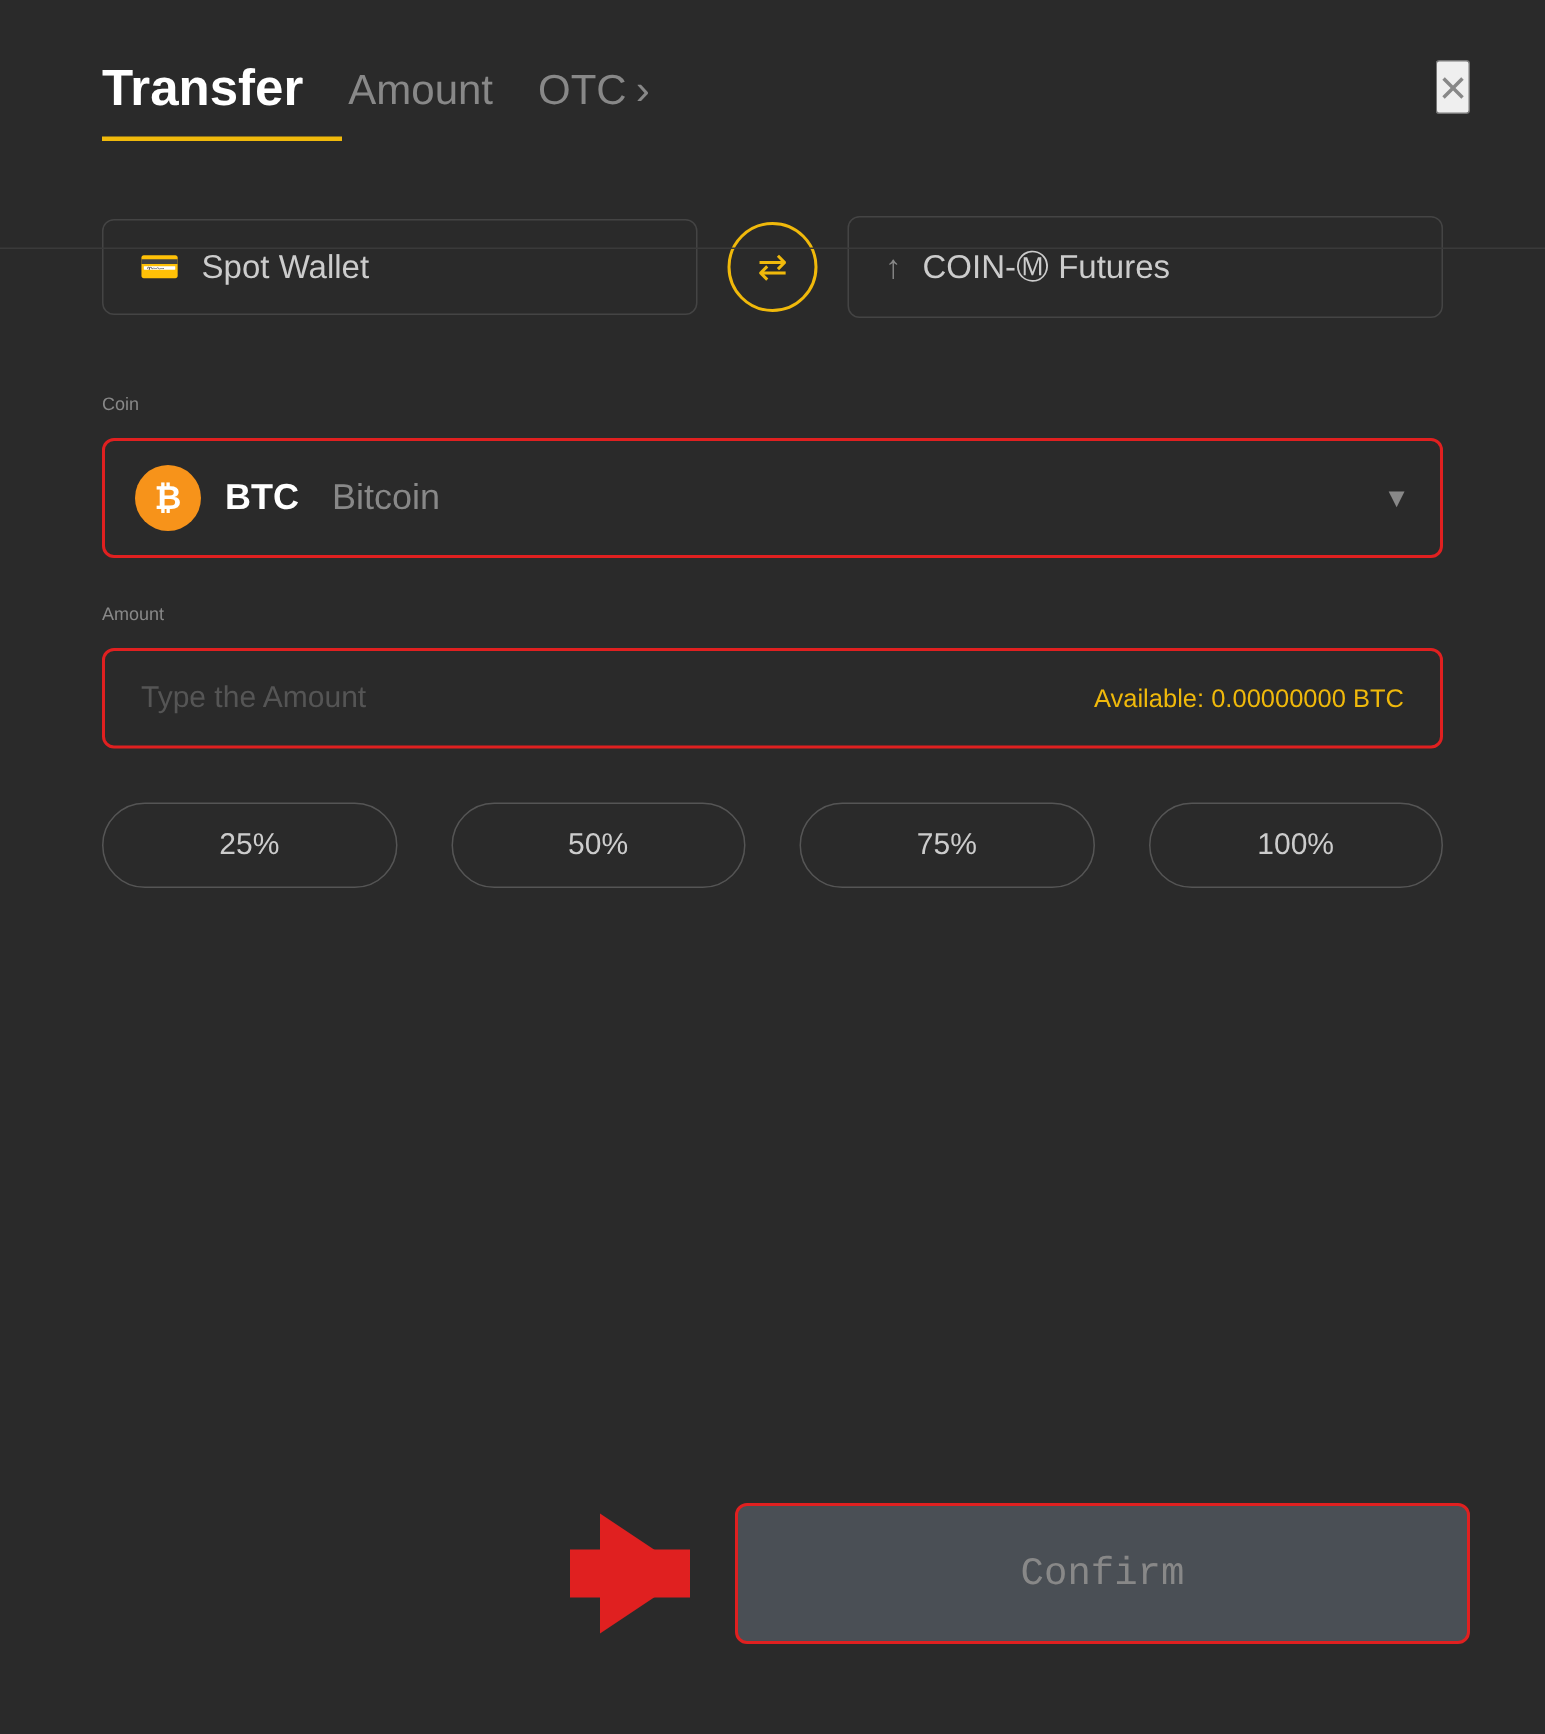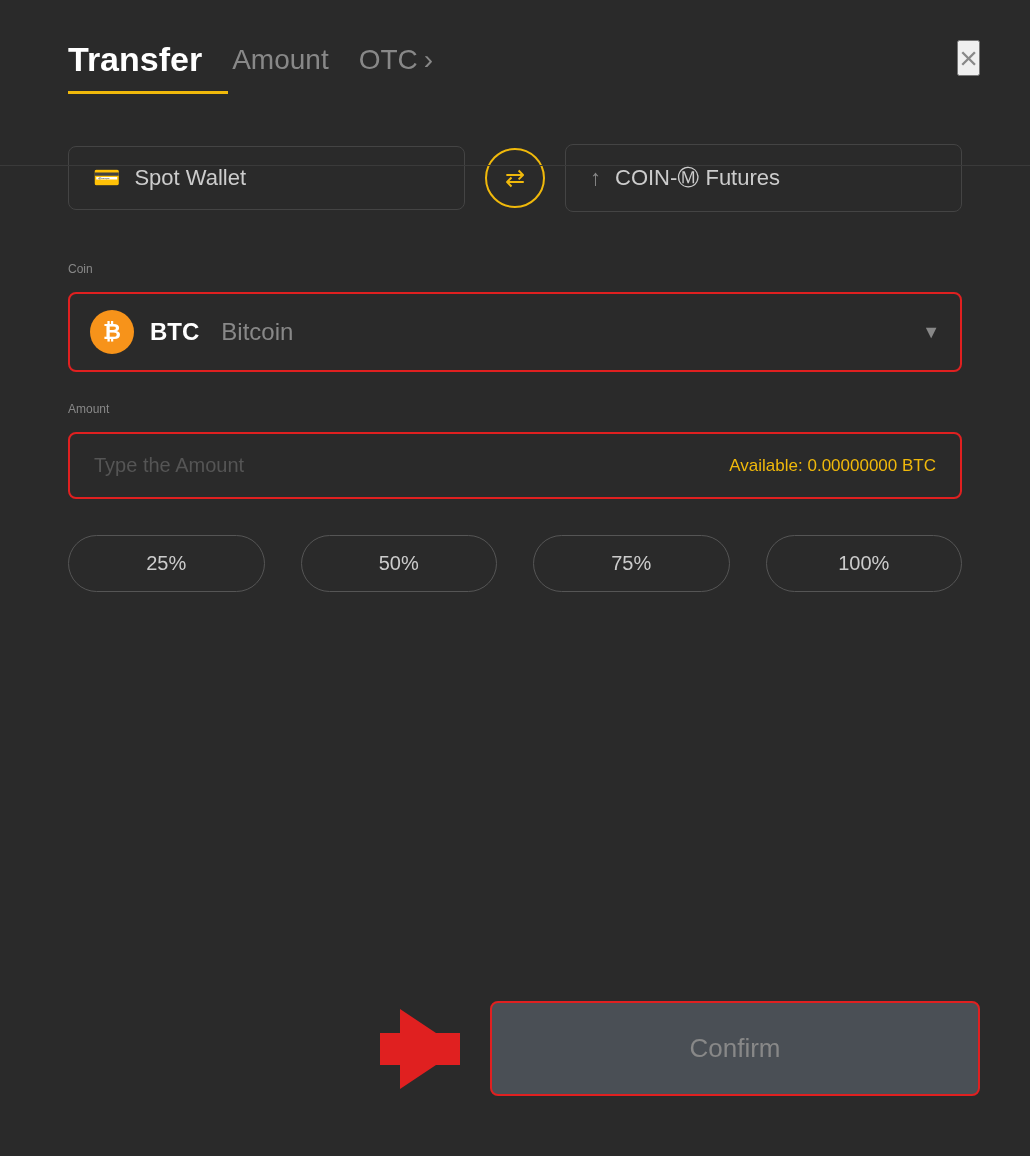--- a/index.html
+++ b/index.html
@@ -229,20 +229,21 @@
     .confirm-btn {
       border: 2px solid #e02020;
       border-radius: 8px;
       padding: 30px 0;
       background: #4a4f55;
       color: #888888;
       font-size: 26px;
       cursor: pointer;
       width: 490px;
       text-align: center;
+      font-family: Liberation Mono, monospace;
     }
     .from-to-labels {
       display: flex;
       gap: 0;
       margin-bottom: 16px;
     }
     .from-label {
       flex: 1;
       font-size: 20px;
       color: #888888;

